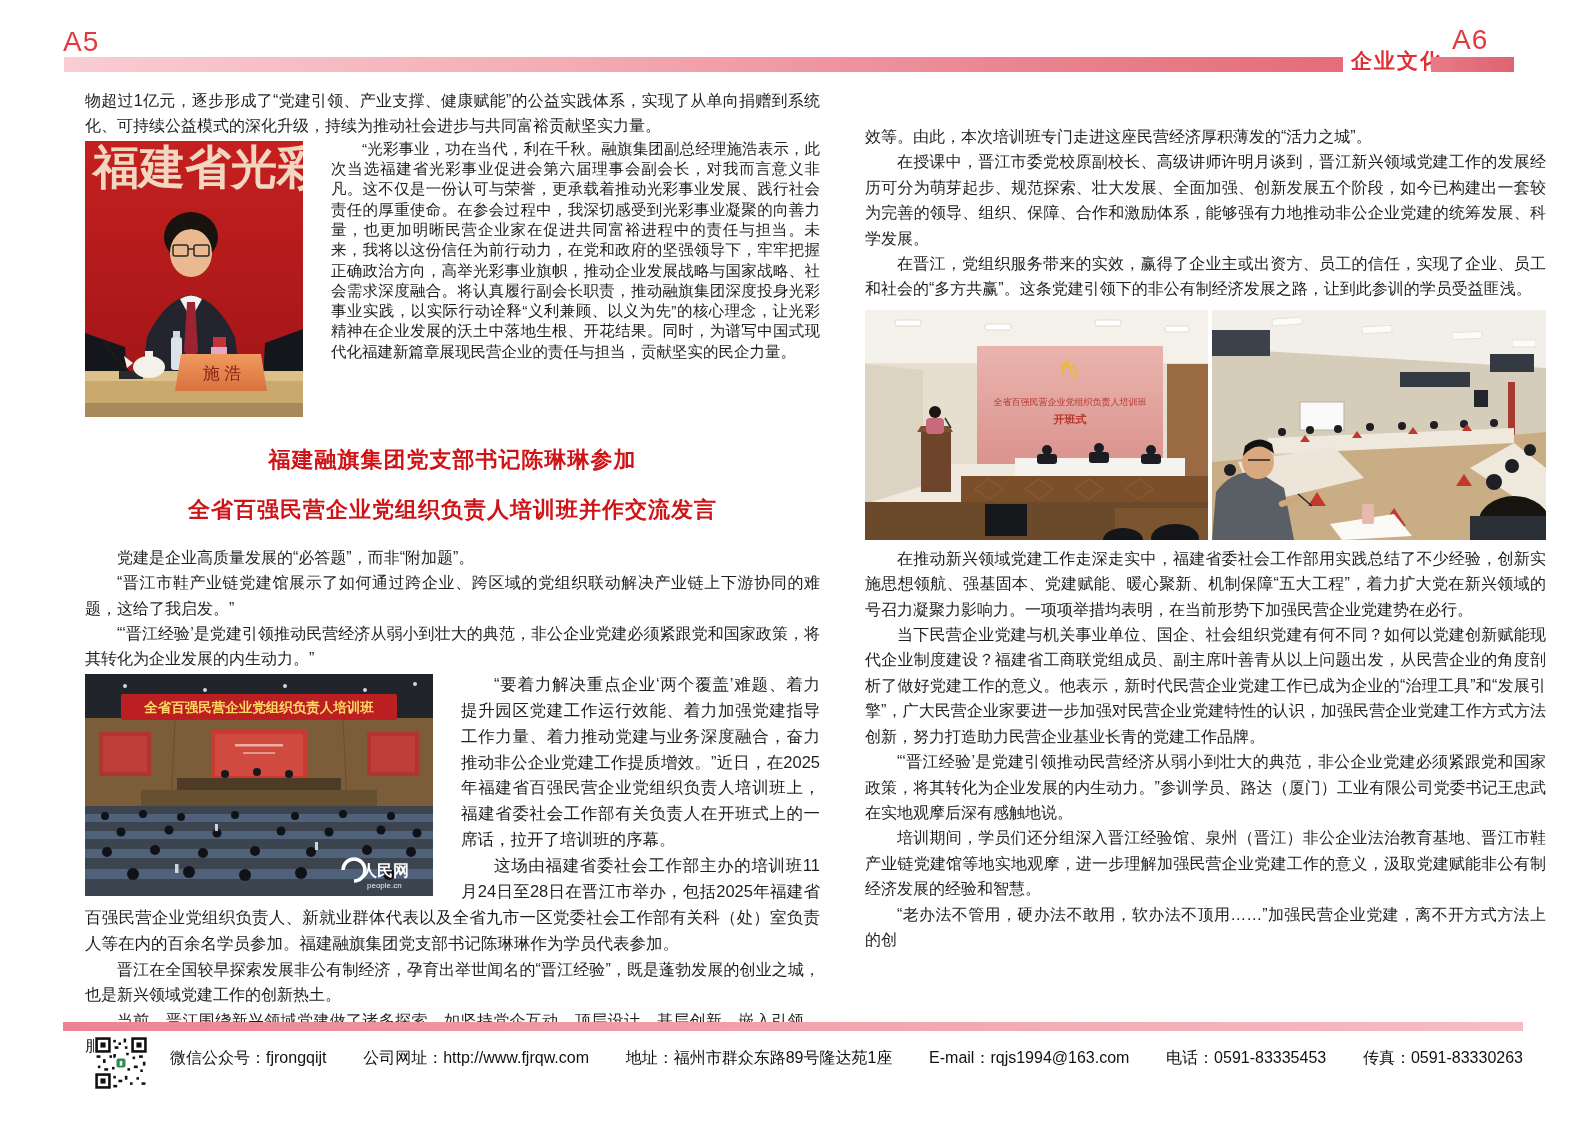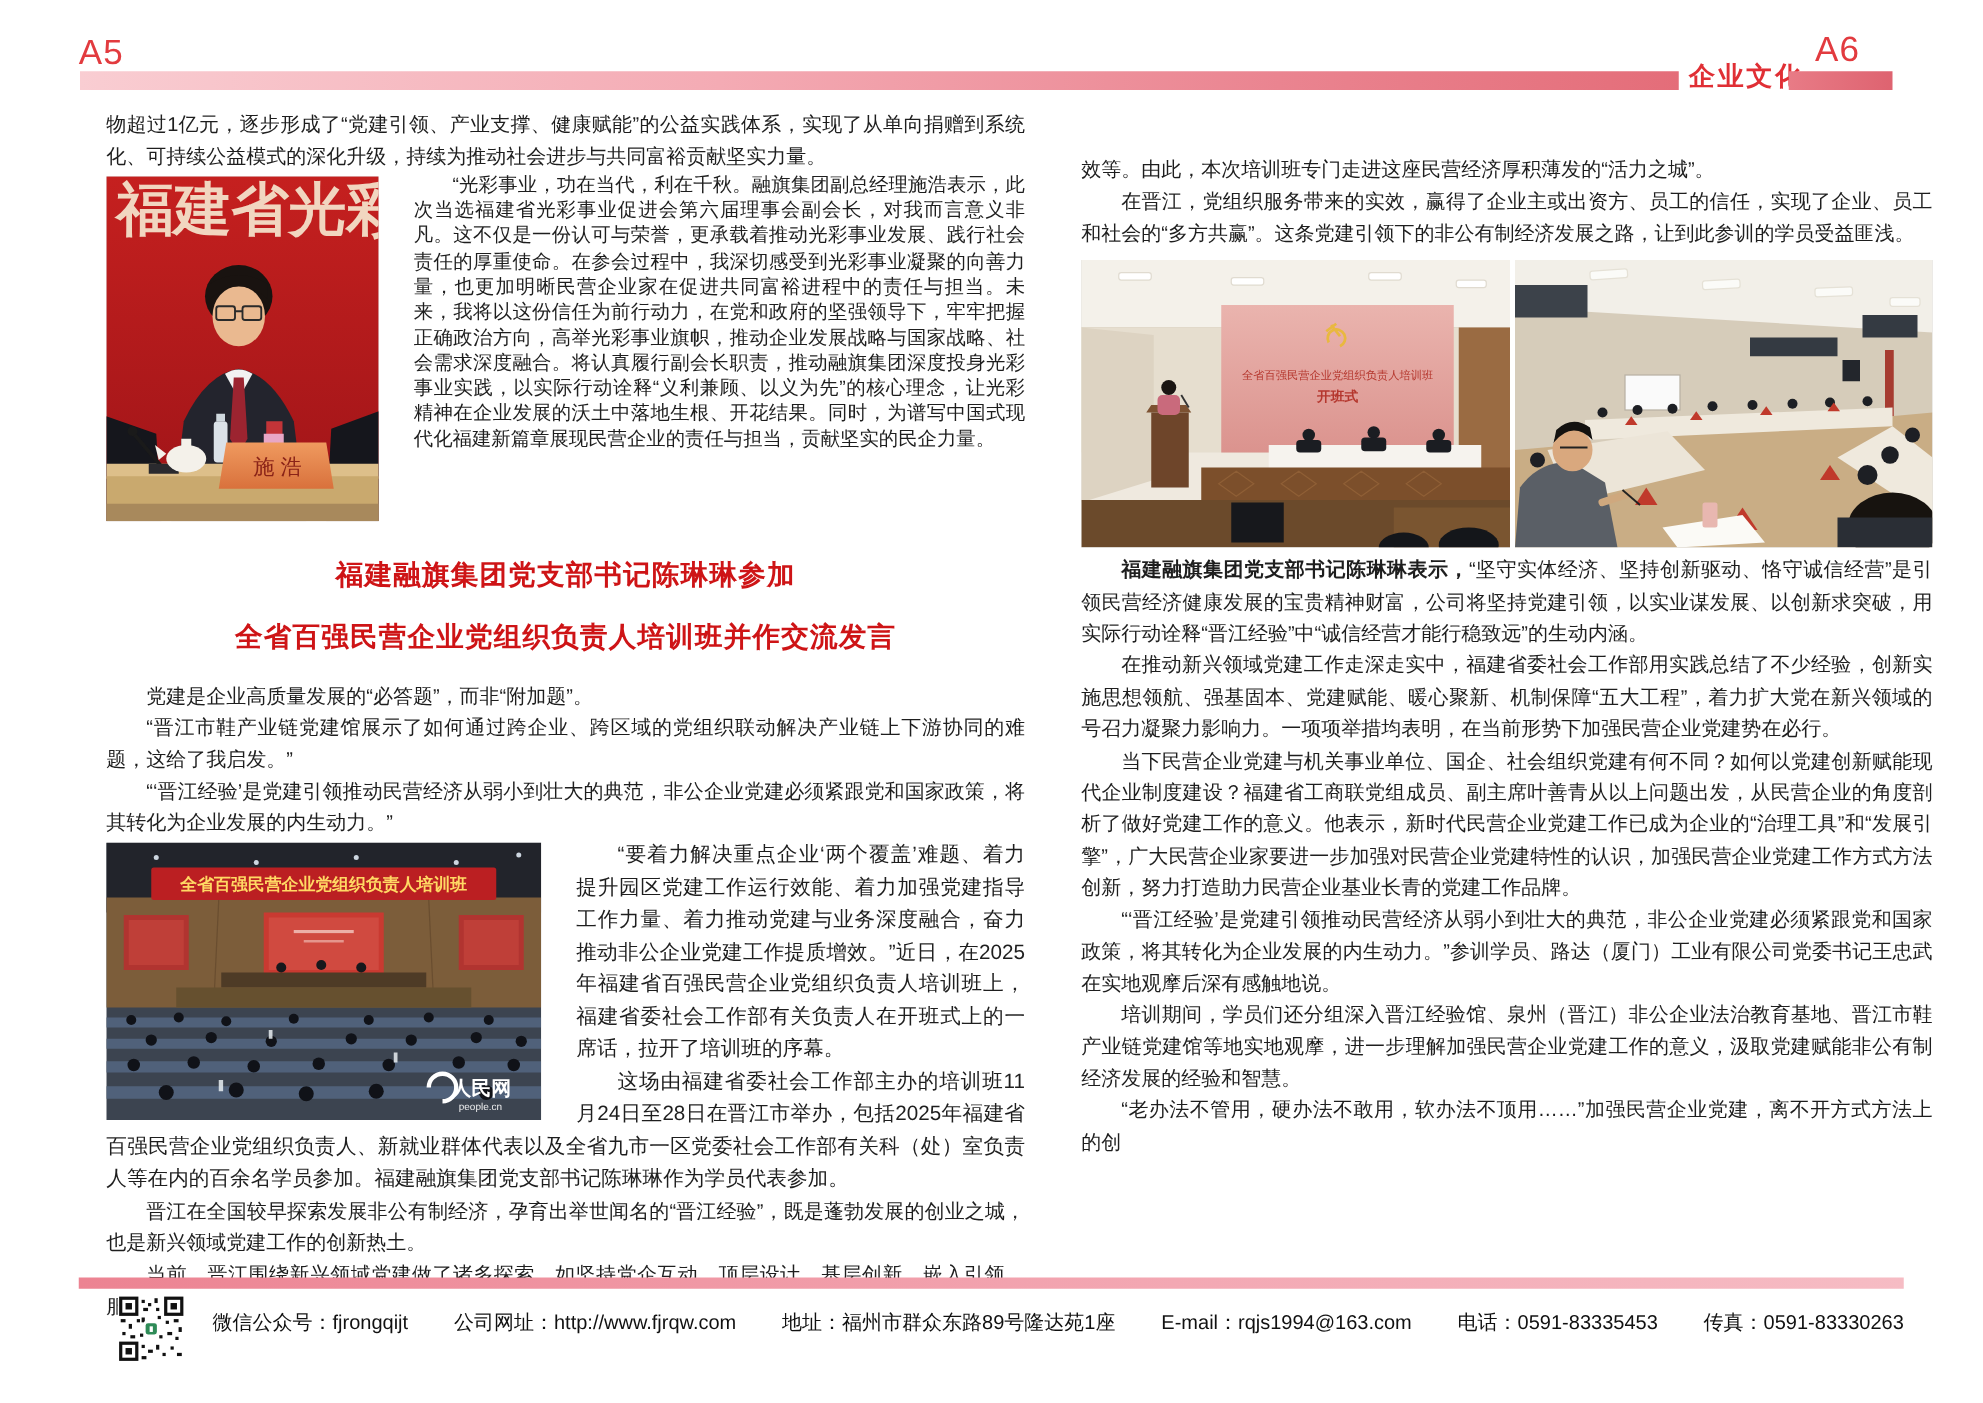--- a/index.html
+++ b/index.html
@@ -188,20 +188,21 @@
     <p class="indent mid">“要着力解决重点企业‘两个覆盖’难题、着力提升园区党建工作运行效能、着力加强党建指导工作力量、着力推动党建与业务深度融合，奋力推动非公企业党建工作提质增效。”近日，在2025年福建省百强民营企业党组织负责人培训班上，福建省委社会工作部有关负责人在开班式上的一席话，拉开了培训班的序幕。</p>
     <p class="indent mid">这场由福建省委社会工作部主办的培训班11月24日至28日在晋江市举办，包括2025年福建省百强民营企业党组织负责人、新就业群体代表以及全省九市一区党委社会工作部有关科（处）室负责人等在内的百余名学员参加。福建融旗集团党支部书记陈琳琳作为学员代表参加。</p>
   </div>
 
   <p class="indent">晋江在全国较早探索发展非公有制经济，孕育出举世闻名的“晋江经验”，既是蓬勃发展的创业之城，也是新兴领域党建工作的创新热土。</p>
   <p class="indent">当前，晋江围绕新兴领域党建做了诸多探索，如坚持党企互动、顶层设计、基层创新、嵌入引领、服务实</p>
 </section>
 
 <section class="page page-a6">
   <p>效等。由此，本次培训班专门走进这座民营经济厚积薄发的“活力之城”。</p>
+  <p class="indent">在授课中，晋江市委党校原副校长、高级讲师许明月谈到，晋江新兴领域党建工作的发展经历可分为萌芽起步、规范探索、壮大发展、全面加强、创新发展五个阶段，如今已构建出一套较为完善的领导、组织、保障、合作和激励体系，能够强有力地推动非公企业党建的统筹发展、科学发展。</p>
   <p class="indent">在晋江，党组织服务带来的实效，赢得了企业主或出资方、员工的信任，实现了企业、员工和社会的“多方共赢”。这条党建引领下的非公有制经济发展之路，让到此参训的学员受益匪浅。</p>
 
   <div class="photo-row">
     <figure class="photo" style="width:343px;height:230px">
       <svg width="343" height="230" viewBox="0 0 343 230">
         <defs>
           <linearGradient id="gScr" x1="0" y1="0" x2="0" y2="1">
             <stop offset="0" stop-color="#eab4ae"></stop>
               <stop offset="1" stop-color="#db938e"></stop>
           </linearGradient>
@@ -299,21 +300,20 @@
         <path d="M0,230 L4,182 Q20,160 46,162 L72,178 L82,230 Z" fill="#5a5f66"></path>
         <ellipse cx="46" cy="152" rx="16" ry="17" fill="#d9a87e"></ellipse>
         <path d="M31,146 Q46,128 62,144 L60,134 Q46,124 33,136 Z" fill="#141210"></path>
         <line x1="36" y1="150" x2="58" y2="150" stroke="#222" stroke-width="1.5"></line>
         <rect x="66" y="192" width="28" height="6" rx="3" fill="#cfa87e" transform="rotate(-18 66 192)"></rect>
         <line x1="86" y1="184" x2="100" y2="196" stroke="#222" stroke-width="1.5"></line>
       </svg>
     </figure>
   </div>
 
-  <p class="indent"><span class="cap-bold">福建融旗集团党支部书记陈琳琳表示，</span><span>“坚守实体经济、坚持创新驱动、恪守诚信经营”是引领民营经济健康发展的宝贵精神财富，公司将坚持党建引领，以实业谋发展、以创新求突破，用实际行动诠释“晋江经验”中“诚信经营才能行稳致远”的生动内涵。</span></p>
   <p class="indent">在推动新兴领域党建工作走深走实中，福建省委社会工作部用实践总结了不少经验，创新实施思想领航、强基固本、党建赋能、暖心聚新、机制保障“五大工程”，着力扩大党在新兴领域的号召力凝聚力影响力。一项项举措均表明，在当前形势下加强民营企业党建势在必行。</p>
   <p class="indent">当下民营企业党建与机关事业单位、国企、社会组织党建有何不同？如何以党建创新赋能现代企业制度建设？福建省工商联党组成员、副主席叶善青从以上问题出发，从民营企业的角度剖析了做好党建工作的意义。他表示，新时代民营企业党建工作已成为企业的“治理工具”和“发展引擎”，广大民营企业家要进一步加强对民营企业党建特性的认识，加强民营企业党建工作方式方法创新，努力打造助力民营企业基业长青的党建工作品牌。</p>
   <p class="indent">“‘晋江经验’是党建引领推动民营经济从弱小到壮大的典范，非公企业党建必须紧跟党和国家政策，将其转化为企业发展的内生动力。”参训学员、路达（厦门）工业有限公司党委书记王忠武在实地观摩后深有感触地说。</p>
   <p class="indent">培训期间，学员们还分组深入晋江经验馆、泉州（晋江）非公企业法治教育基地、晋江市鞋产业链党建馆等地实地观摩，进一步理解加强民营企业党建工作的意义，汲取党建赋能非公有制经济发展的经验和智慧。</p>
   <p class="indent">“老办法不管用，硬办法不敢用，软办法不顶用……”加强民营企业党建，离不开方式方法上的创</p>
 </section>
 
 <div class="abs footer-bar"></div>
 <div class="abs qr">
   <svg width="54" height="54" viewBox="0 0 42 42">

